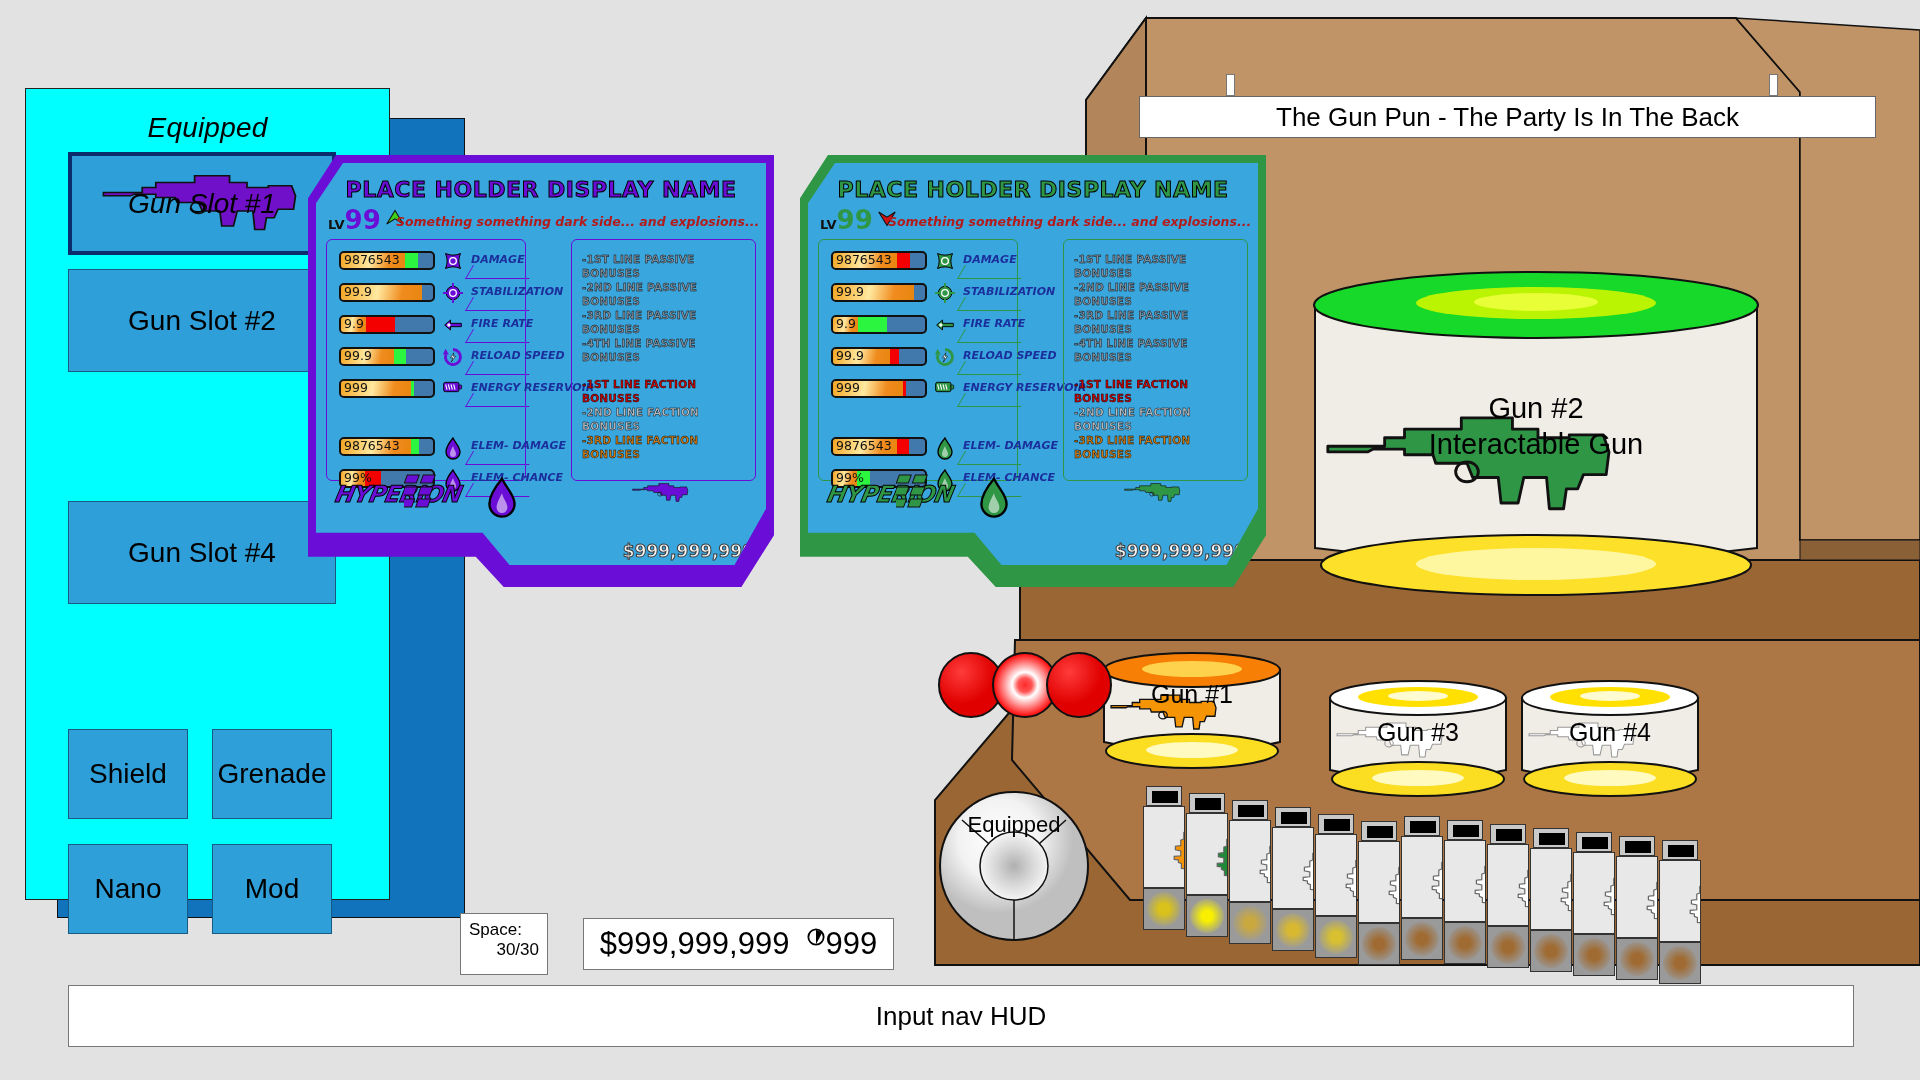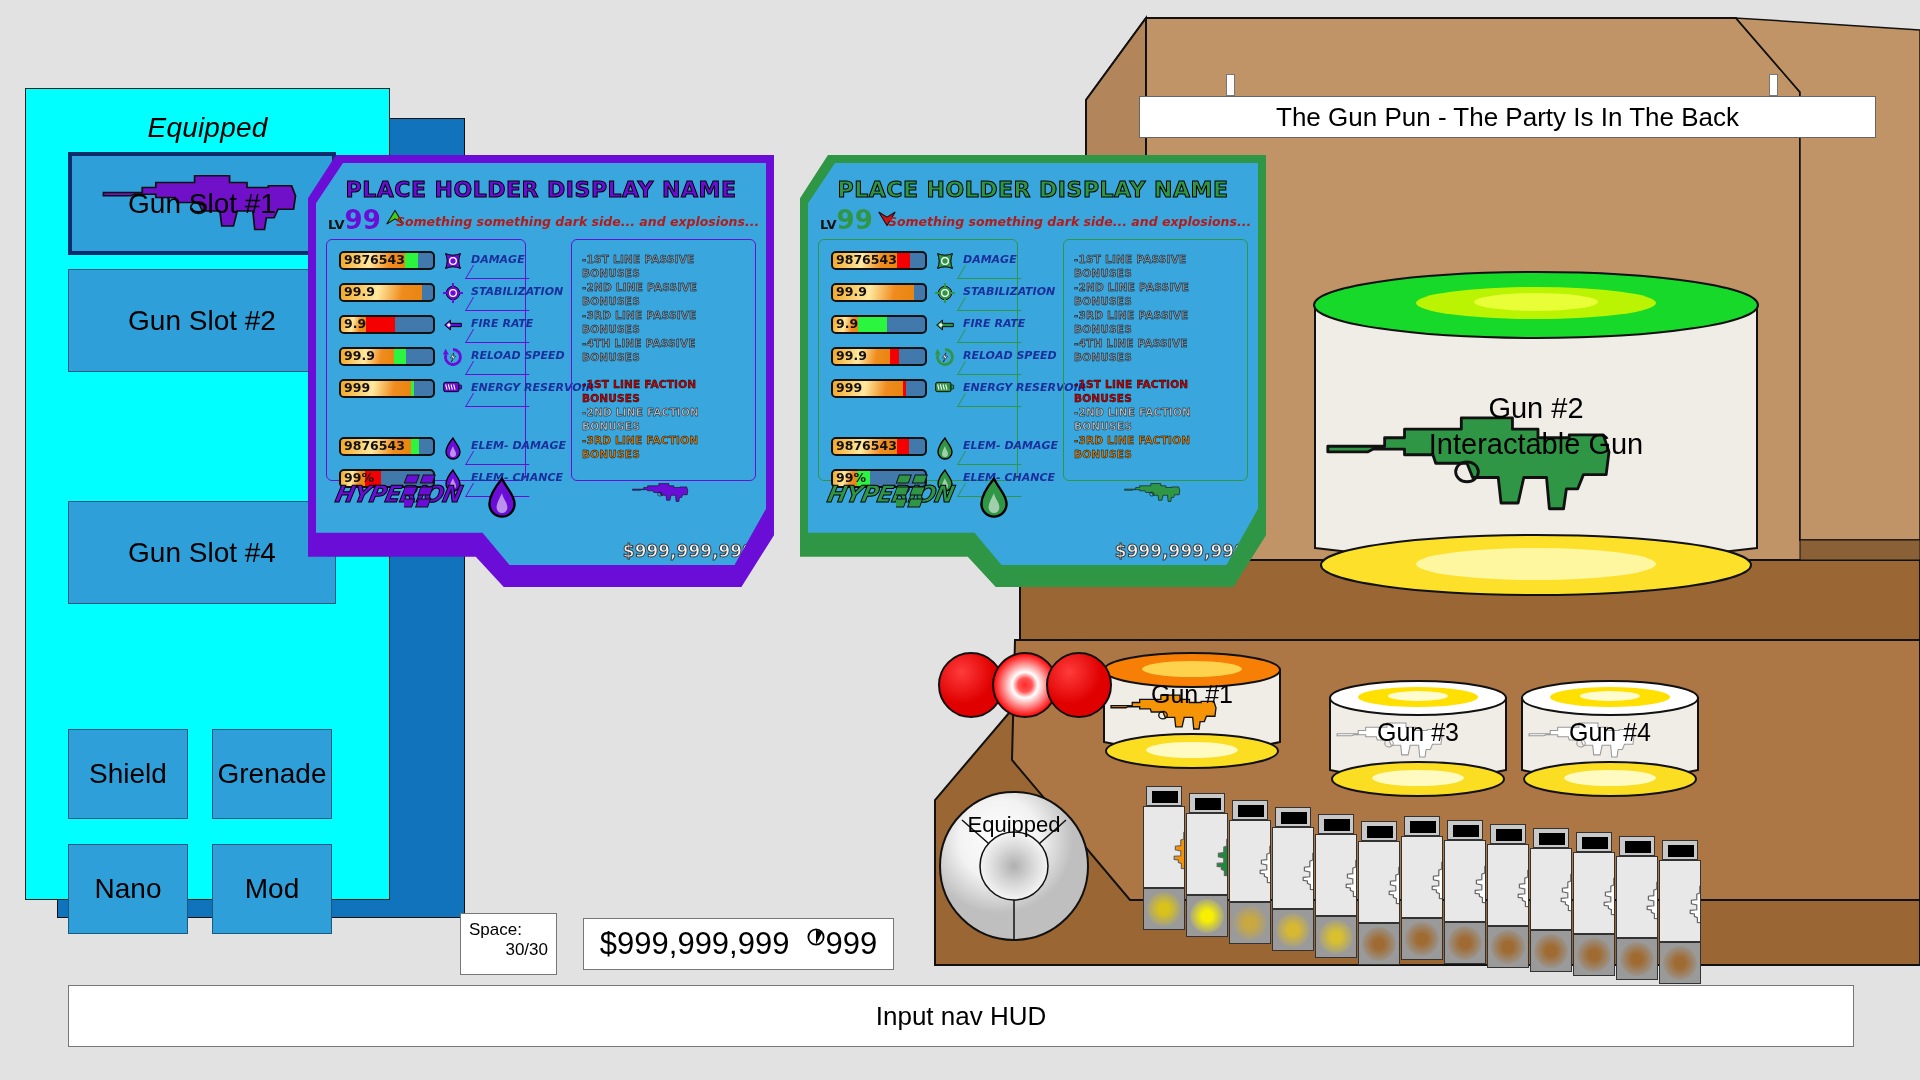--- a/index.html
+++ b/index.html
@@ -25,21 +25,21 @@
   .equip-title {
     text-align: center; font-size: 28px; color: #000;
     padding-top: 23px; letter-spacing: .2px; font-style: italic;
   }
   .slot {
     position: absolute; left: 42px; width: 268px;
     background: #2e9fd8; border: 1px solid #185b7e;
     display: flex; align-items: center; justify-content: center;
     font-size: 28px; color: #000;
   }
-  .slot.selected { border: 4px solid #0b2d6b; }
+  .slot.selected { border: 4px solid #0b2d6b; font-style: italic; }
   .slot-gun-art {
     position: absolute; left: 50%; top: 50%;
     transform: translate(-50%,-50%);
     width: 205px; height: 72px;
   }
   .slot-label { position: relative; z-index: 3; }
   .mini-grid { position: absolute; left: 42px; top: 640px; width: 270px; }
   .mini-btn {
     position: absolute; width: 120px; height: 90px;
     background: #2e9fd8; border: 1px solid #185b7e;
@@ -93,21 +93,21 @@
     border: 2px solid #111; border-radius: 5px; overflow: hidden;
     background: #4179ad; display: flex;
   }
   .bar .fill-main {
     background: linear-gradient(100deg,#f5a623 0%,#ffe9a0 45%,#f08b1e 75%,#e8860f 100%);
   }
   .bar .fill-green { background: #2bf53e; }
   .bar .fill-red { background: #f40000; }
   .bar-val {
     position: absolute; left: 5px; top: 1px; z-index: 4;
-    font-size: 12.5px; font-weight: bold; color: #111;
+    font-size: 12.5px; font-weight: normal; color: #111;
     font-family: "DejaVu Sans", sans-serif; line-height: 17px;
   }
   .stat-icon {
     position: absolute; left: 104px; top: 1px;
     width: 20px; height: 19px;
   }
   .stat-label {
     position: absolute; left: 132px; top: 3px;
     font-size: 11px; font-weight: bold; font-style: italic;
     color: #1b2f9c; font-family: "DejaVu Sans", sans-serif;
@@ -158,21 +158,21 @@
     width: 737px; height: 42px;
     background: #fff; border: 1px solid #666;
     display: flex; align-items: center; justify-content: center;
     font-size: 26px; color: #000;
   }
   .light-bar { position: absolute; width: 9px; height: 22px; background: #fff; border: 1px solid #777; top: 74px; }
 
   
   .space-box {
     position: absolute; left: 460px; top: 913px;
-    width: 97px; height: 62px;
+    width: 88px; height: 62px;
     background: #fff; border: 1px solid #777;
     font-size: 17px; color: #000; padding: 6px 8px 0 8px;
   }
   .space-line2 { text-align: right; }
   .money-box {
     position: absolute; left: 583px; top: 918px;
     width: 311px; height: 52px;
     background: #fff; border: 1px solid #777;
     display: flex; align-items: center; justify-content: center;
     gap: 18px; font-size: 31px; color: #000;

